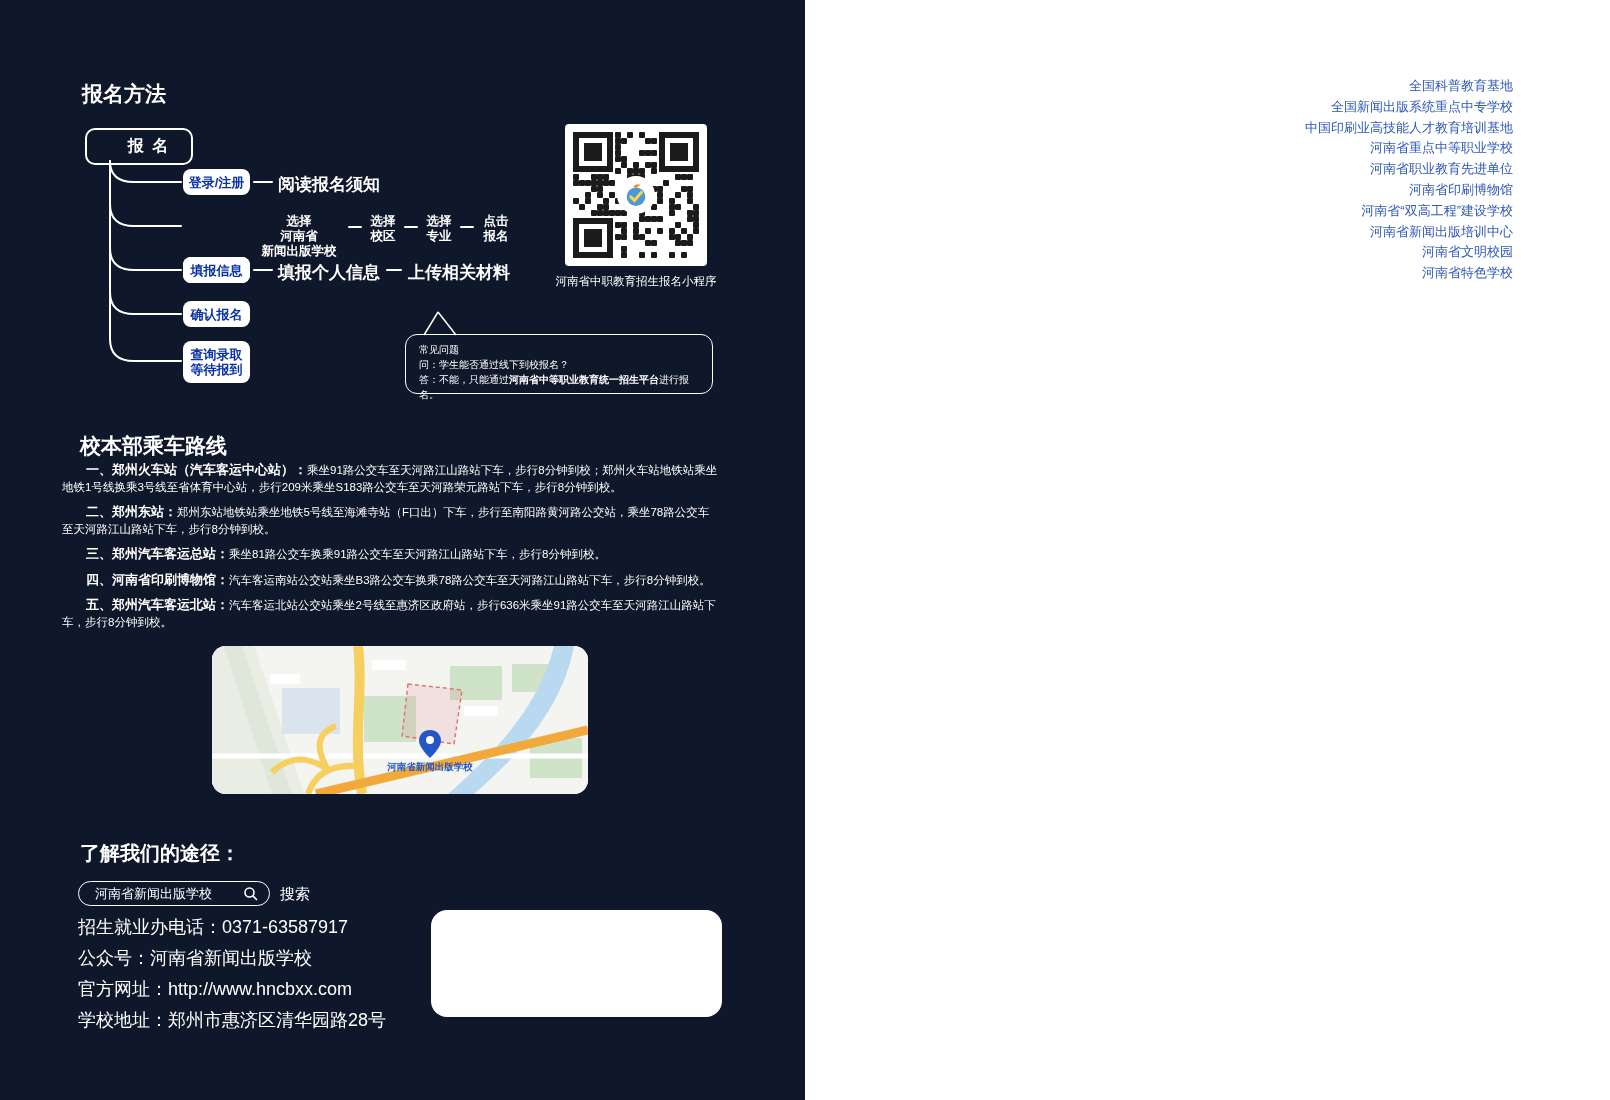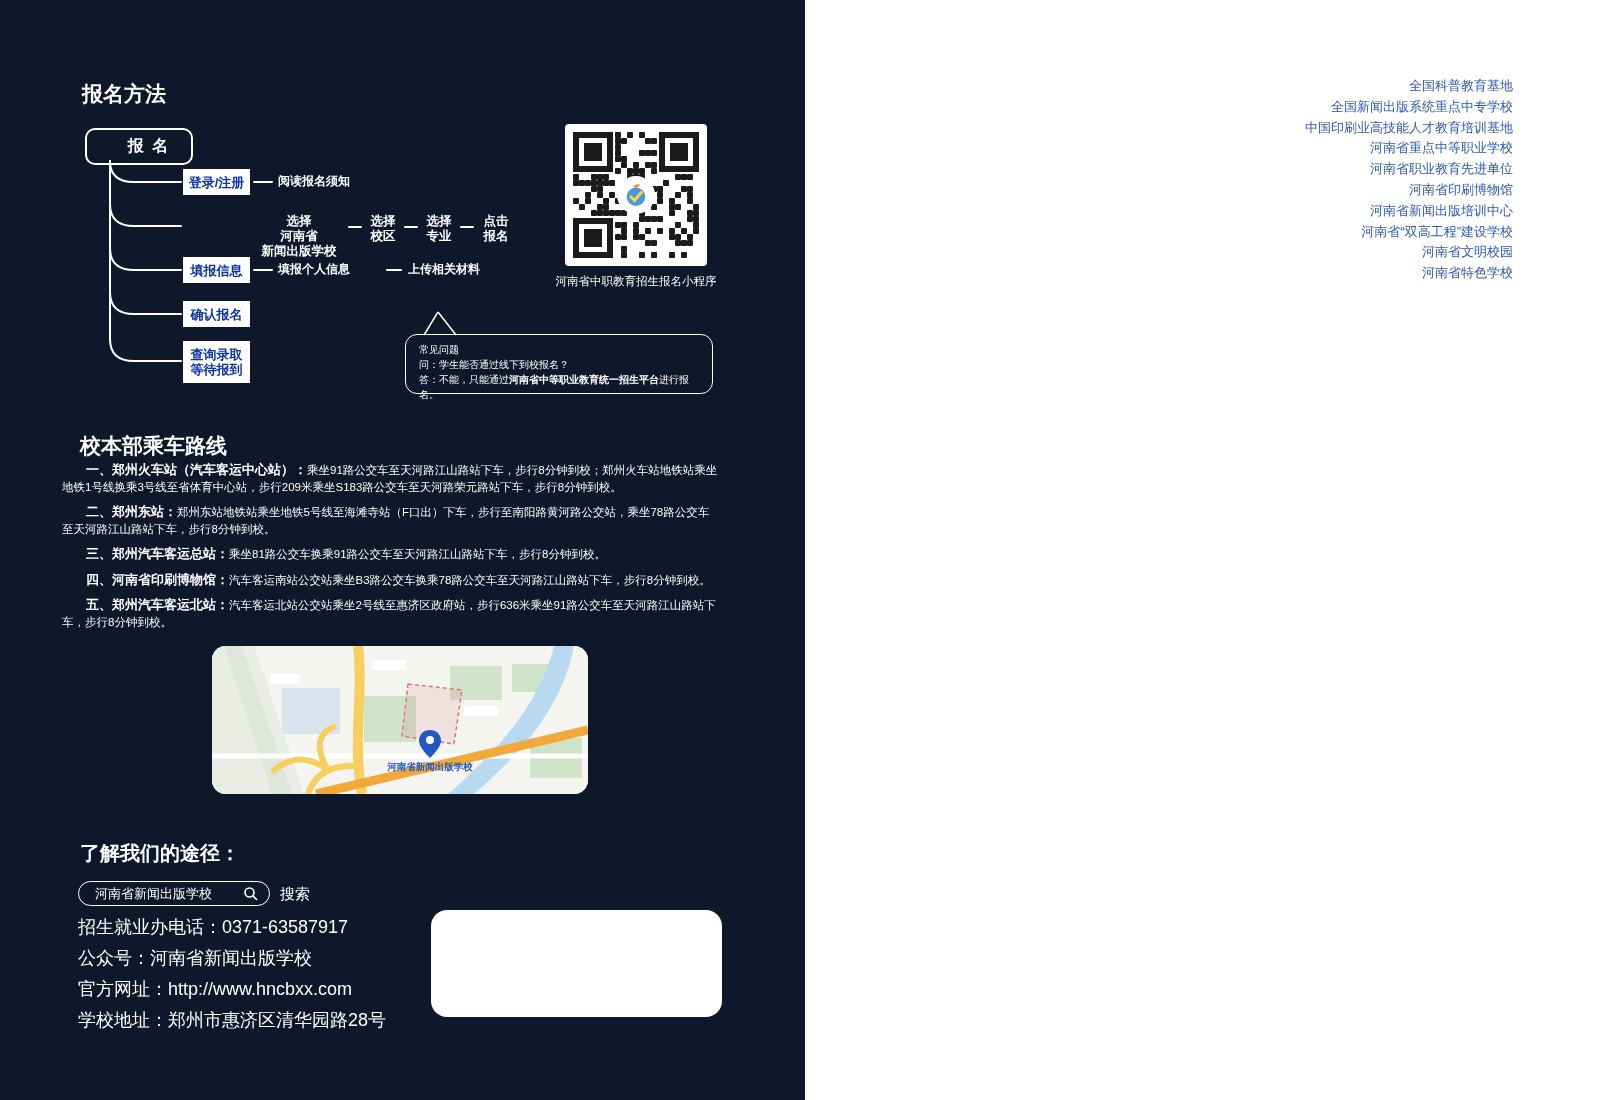--- a/index.html
+++ b/index.html
@@ -6,23 +6,23 @@
   body{font-family:"Liberation Sans",sans-serif;}
   #page{position:relative;width:1610px;height:1100px;background:#ffffff;overflow:hidden;}
   .abs{position:absolute;}
   .pre{white-space:pre-line;}
 
   
   #left-panel{position:absolute;left:0;top:0;width:805px;height:1100px;background:#0f172a;color:#fff;}
   .lhd{font-weight:bold;color:#fff;}
   .rootbox{border:2.5px solid #fff;border-radius:10px;color:#fff;font-weight:bold;
            display:flex;align-items:center;justify-content:center;font-size:16px;letter-spacing:2px;}
-  .stepbox{background:#fff;color:#0a32a6;font-weight:bold;border-radius:0;font-size:13px;
+  .stepbox{background:#fff;color:#0a32a6;font-weight:bold;border-radius:8px;font-size:13px;
            display:flex;align-items:center;justify-content:center;text-align:center;line-height:15px;}
-  .flow-note{color:#fff;font-weight:bold;font-size:12px;}
+  .flow-note{color:#fff;font-weight:bold;font-size:17px;}
   .chain-col{color:#fff;font-weight:bold;font-size:12.5px;line-height:15px;text-align:center;white-space:pre-line;}
   .dash{position:absolute;height:2px;background:#fff;border-radius:2px;}
 
   
   #qr-card{position:absolute;left:565px;top:124px;width:142px;height:142px;background:#fff;border-radius:4px;}
   #qr-mods{position:absolute;inset:8px;display:grid;grid-template-rows:repeat(21,1fr);grid-template-columns:repeat(21,1fr);}
   #qr-mods i{background:#1b1b1b;border-radius:1px;}
   .qfinder{position:absolute;width:40px;height:40px;border:6px solid #1b1b1b;background:#fff;box-sizing:border-box;}
   .qfinder::after{content:"";position:absolute;inset:5px;background:#1b1b1b;}
   .qlogo{position:absolute;left:50%;top:50%;width:38px;height:38px;margin:-19px 0 0 -19px;background:#fff;
@@ -297,20 +297,20 @@
 
   <div id="right-panel">
 
     <div class="abs" style="right:97px;top:76px;width:420px;">
       <div class="honor-line">全国科普教育基地</div>
       <div class="honor-line">全国新闻出版系统重点中专学校</div>
       <div class="honor-line">中国印刷业高技能人才教育培训基地</div>
       <div class="honor-line">河南省重点中等职业学校</div>
       <div class="honor-line">河南省职业教育先进单位</div>
       <div class="honor-line">河南省印刷博物馆</div>
+      <div class="honor-line">河南省“双高工程”建设学校</div>
       <div class="honor-line">河南省新闻出版培训中心</div>
-      <div class="honor-line">河南省“双高工程”建设学校</div>
       <div class="honor-line">河南省文明校园</div>
       <div class="honor-line">河南省特色学校</div>
     </div>
 
   </div>
 </div>
 
 </body></html>

